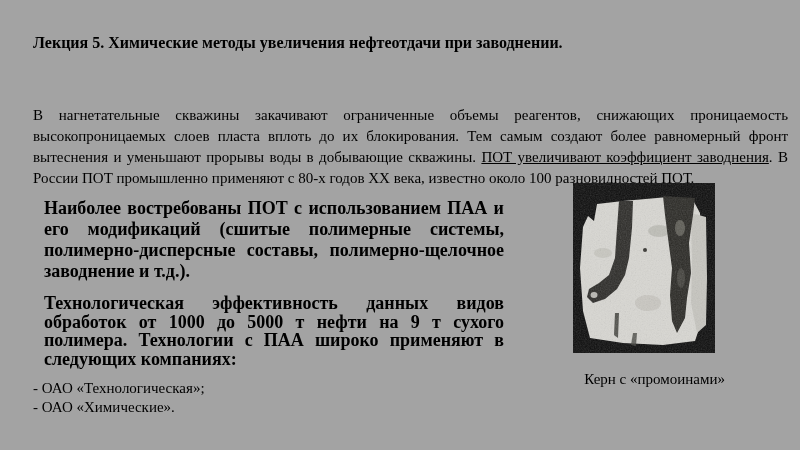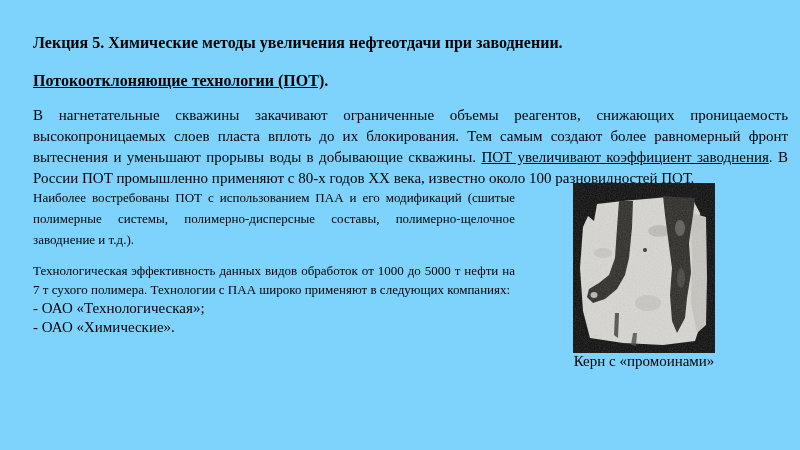--- a/index.html
+++ b/index.html
@@ -1,19 +1,19 @@
 <!DOCTYPE html>
 <html><head>
 <meta charset="utf-8">
 <style>
   html,body{margin:0;padding:0;background:#ffffff;}
   .slide{
     position:relative;
     width:800px;height:450px;
-    background:#7dd3fc;
+    background:#a3a3a3;
     font-family:"Liberation Serif","DejaVu Serif",serif;
     color:#000000;
     overflow:hidden;
   }
   .title{
     position:absolute;left:33px;top:33px;width:760px;
     font-size:16px;font-weight:bold;margin:0;line-height:20px;
   }
   .heading{
     position:absolute;left:33px;top:71px;
@@ -21,53 +21,50 @@
   }
   .u{text-decoration:underline;}
   .para-main{
     position:absolute;left:33px;top:105px;width:755px;
     font-size:15px;line-height:21px;margin:0;
     text-align:justify;
   }
   .left-col{
     position:absolute;left:33px;top:187px;width:482px;
   }
-  .left-col p{margin:0;font-size:13px;text-align:justify;}
+  .left-col p{margin:11px;font-size:18px;text-align:justify;font-weight:bold;}
   .para1{line-height:21px;margin-bottom:12px !important;}
   .para2{line-height:18.5px;}
   .companies{font-size:15px;line-height:18.5px;}
   .company{white-space:nowrap;}
   .figure{
     position:absolute;left:573px;top:183px;width:142px;margin:0;
   }
   .figure svg{display:block;width:142px;height:170px;}
   .figcaption{
     position:relative;left:-10px;
-    width:162px;
-    font-size:15px;text-align:center;white-space:nowrap;
+    margin-top:18px;width:162px;
+    font-size:15px;text-align:right;white-space:nowrap;
   }
 </style>
 </head>
 <body>
 
 <div class="slide">
 
   <h1 class="title">Лекция 5. Химические методы увеличения нефтеотдачи при заводнении.</h1>
 
-  <div class="heading">
-    <span class="u">Потокоотклоняющие технологии (ПОТ)</span><span>.</span>
-  </div>
 
   <p class="para-main">
     <span>В нагнетательные скважины закачивают ограниченные объемы реагентов, снижающих проницаемость высокопроницаемых слоев пласта вплоть до их блокирования. Тем самым создают более равномерный фронт вытеснения и уменьшают прорывы воды в добывающие скважины. </span><span class="u">ПОТ увеличивают коэффициент заводнения</span><span>. В России ПОТ промышленно применяют с 80-х годов XX века, известно около 100 разновидностей ПОТ.</span>
   </p>
 
   <div class="left-col">
     <p class="para1">Наиболее востребованы ПОТ с использованием ПАА и его модификаций (сшитые полимерные системы, полимерно-дисперсные составы, полимерно-щелочное заводнение и т.д.).</p>
-    <p class="para2">Технологическая эффективность данных видов обработок от 1000 до 5000 т нефти на 7 т сухого полимера. Технологии с ПАА широко применяют в следующих компаниях:</p>
+    <p class="para2">Технологическая эффективность данных видов обработок от 1000 до 5000 т нефти на 9 т сухого полимера. Технологии с ПАА широко применяют в следующих компаниях:</p>
     <div class="companies">
       <div class="company">- ОАО «Технологическая»;</div>
       <div class="company">- ОАО «Химические».</div>
     </div>
   </div>
 
   <figure class="figure">
     <svg viewBox="0 0 142 170" aria-hidden="true">
       <defs>
         <filter id="grain" x="0" y="0" width="100%" height="100%">

